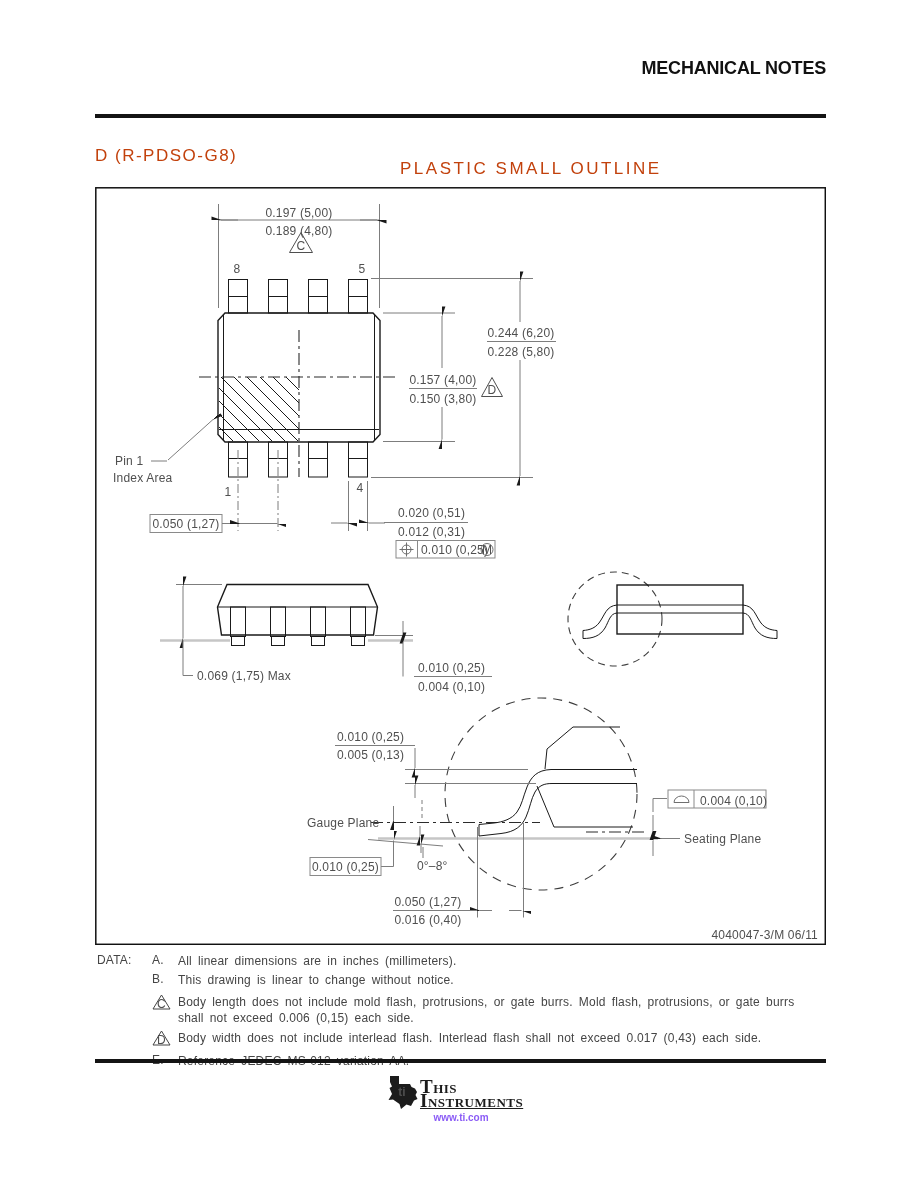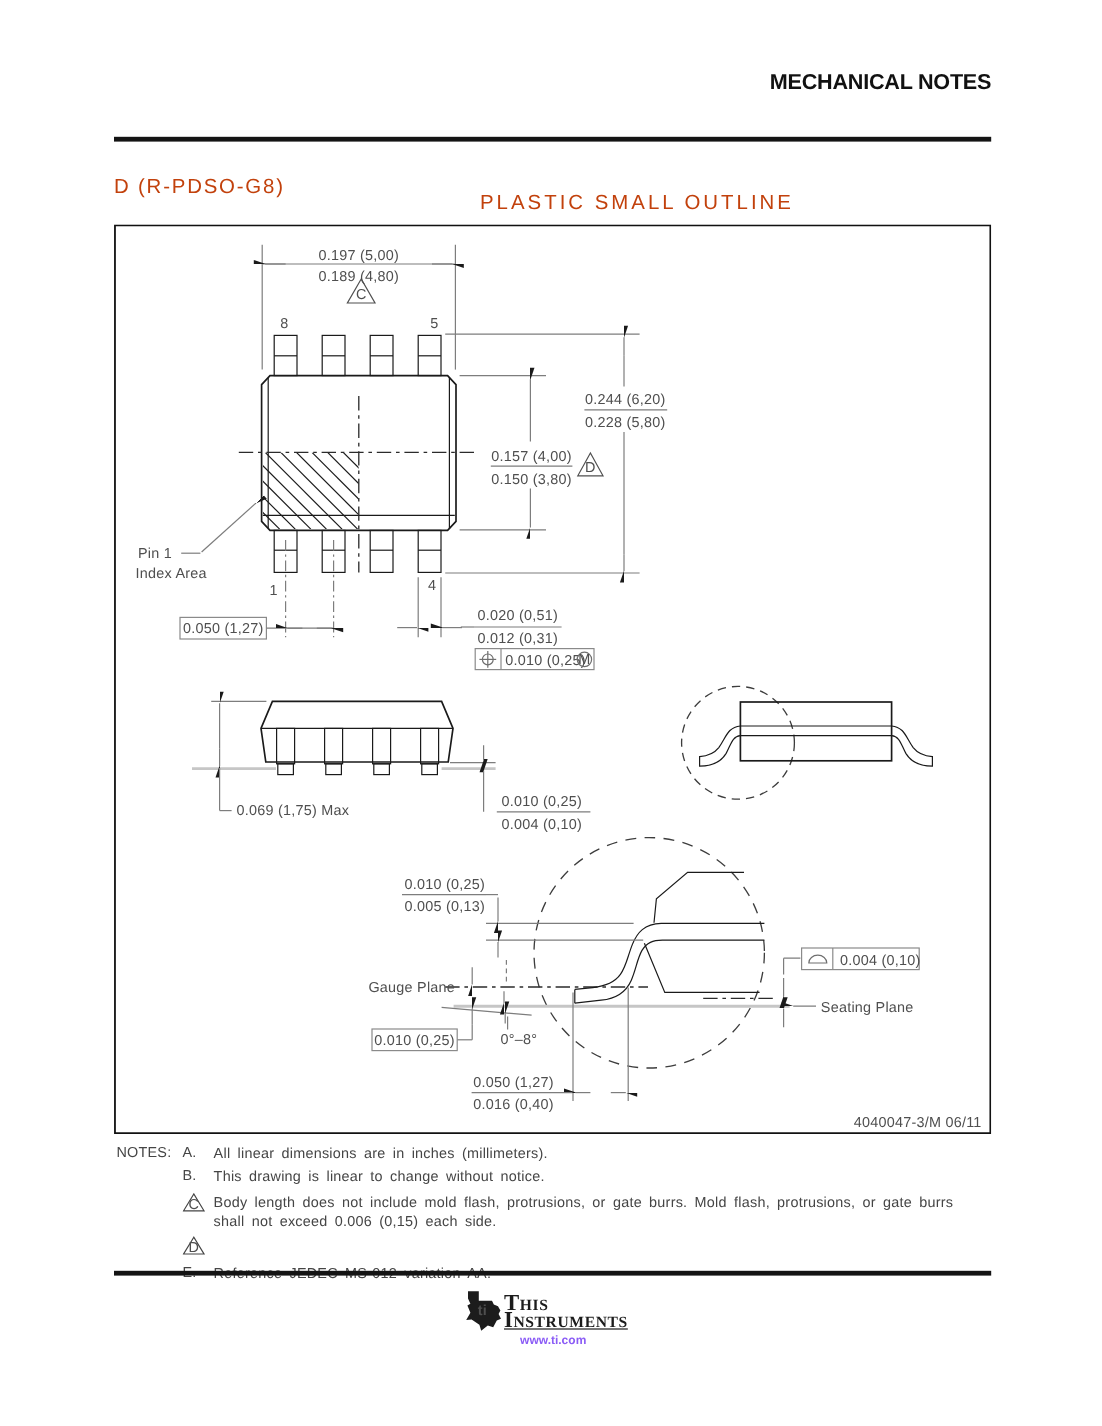--- a/index.html
+++ b/index.html
@@ -282,21 +282,21 @@
       <text x="700" y="804.5">0.004 (0,10)</text>
     </g>
     <line class="dim" x1="680" y1="838.5" x2="661" y2="838.5" marker-end="url(#arr)"></line>
     <text x="684" y="843">Seating Plane</text>
   </g>
 
   <text x="818" y="939" text-anchor="end" font-size="12.5">4040047-3/M  06/11</text>
 </svg>
 
 <div class="abs notes">
-  <span class="notes-label">NOTES:</span>
+  <span class="notes-label">DATA:</span>
   <div class="note-row rowA">
     <span class="note-marker">A.</span>
     <span class="note-text">All linear dimensions are in inches (millimeters).</span>
   </div>
   <div class="note-row rowB">
     <span class="note-marker">B.</span>
     <span class="note-text">This drawing is linear to change without notice.</span>
   </div>
   <div class="note-row rowC">
     <span class="note-marker">
@@ -307,20 +307,21 @@
     </span>
     <span class="note-text">Body length does not include mold flash, protrusions, or gate burrs.  Mold flash, protrusions, or gate burrs shall not exceed 0.006 (0,15) each side.</span>
   </div>
   <div class="note-row rowD">
     <span class="note-marker">
       <svg class="tri" width="20" height="16" viewBox="0 0 20 16">
         <polygon points="9.5,1 1,15 18,15" fill="none" stroke="#454545" stroke-width="1"></polygon>
         <text x="9.5" y="13.5" text-anchor="middle" font-size="9.5" fill="#454545">D</text>
       </svg>
     </span>
+    <span class="note-text">Body width does not include interlead flash.  Interlead flash shall not exceed 0.017 (0,43) each side.</span>
   </div>
   <div class="note-row rowE">
     <span class="note-marker">E.</span>
     <span class="note-text">Reference JEDEC MS-012 variation AA.</span>
   </div>
 </div>
 
 <div class="abs rule rule-bottom"></div>
 <svg class="abs" style="top:1074px;left:386px;" width="34" height="36" viewBox="0 0 34 36">
   <path d="M4,2 L13,2 L13,10 L24,10 L25.5,13 L29,14.5 L31,18 L29.5,21 L31.5,25 L28,26.5 L25,32 L20.5,30.5 L15,35 L13.5,30 L7,25.5 L2.5,26 L6,20 L3.5,14 L6,12.5 L4,8 Z" fill="#1c1c1c"></path>

